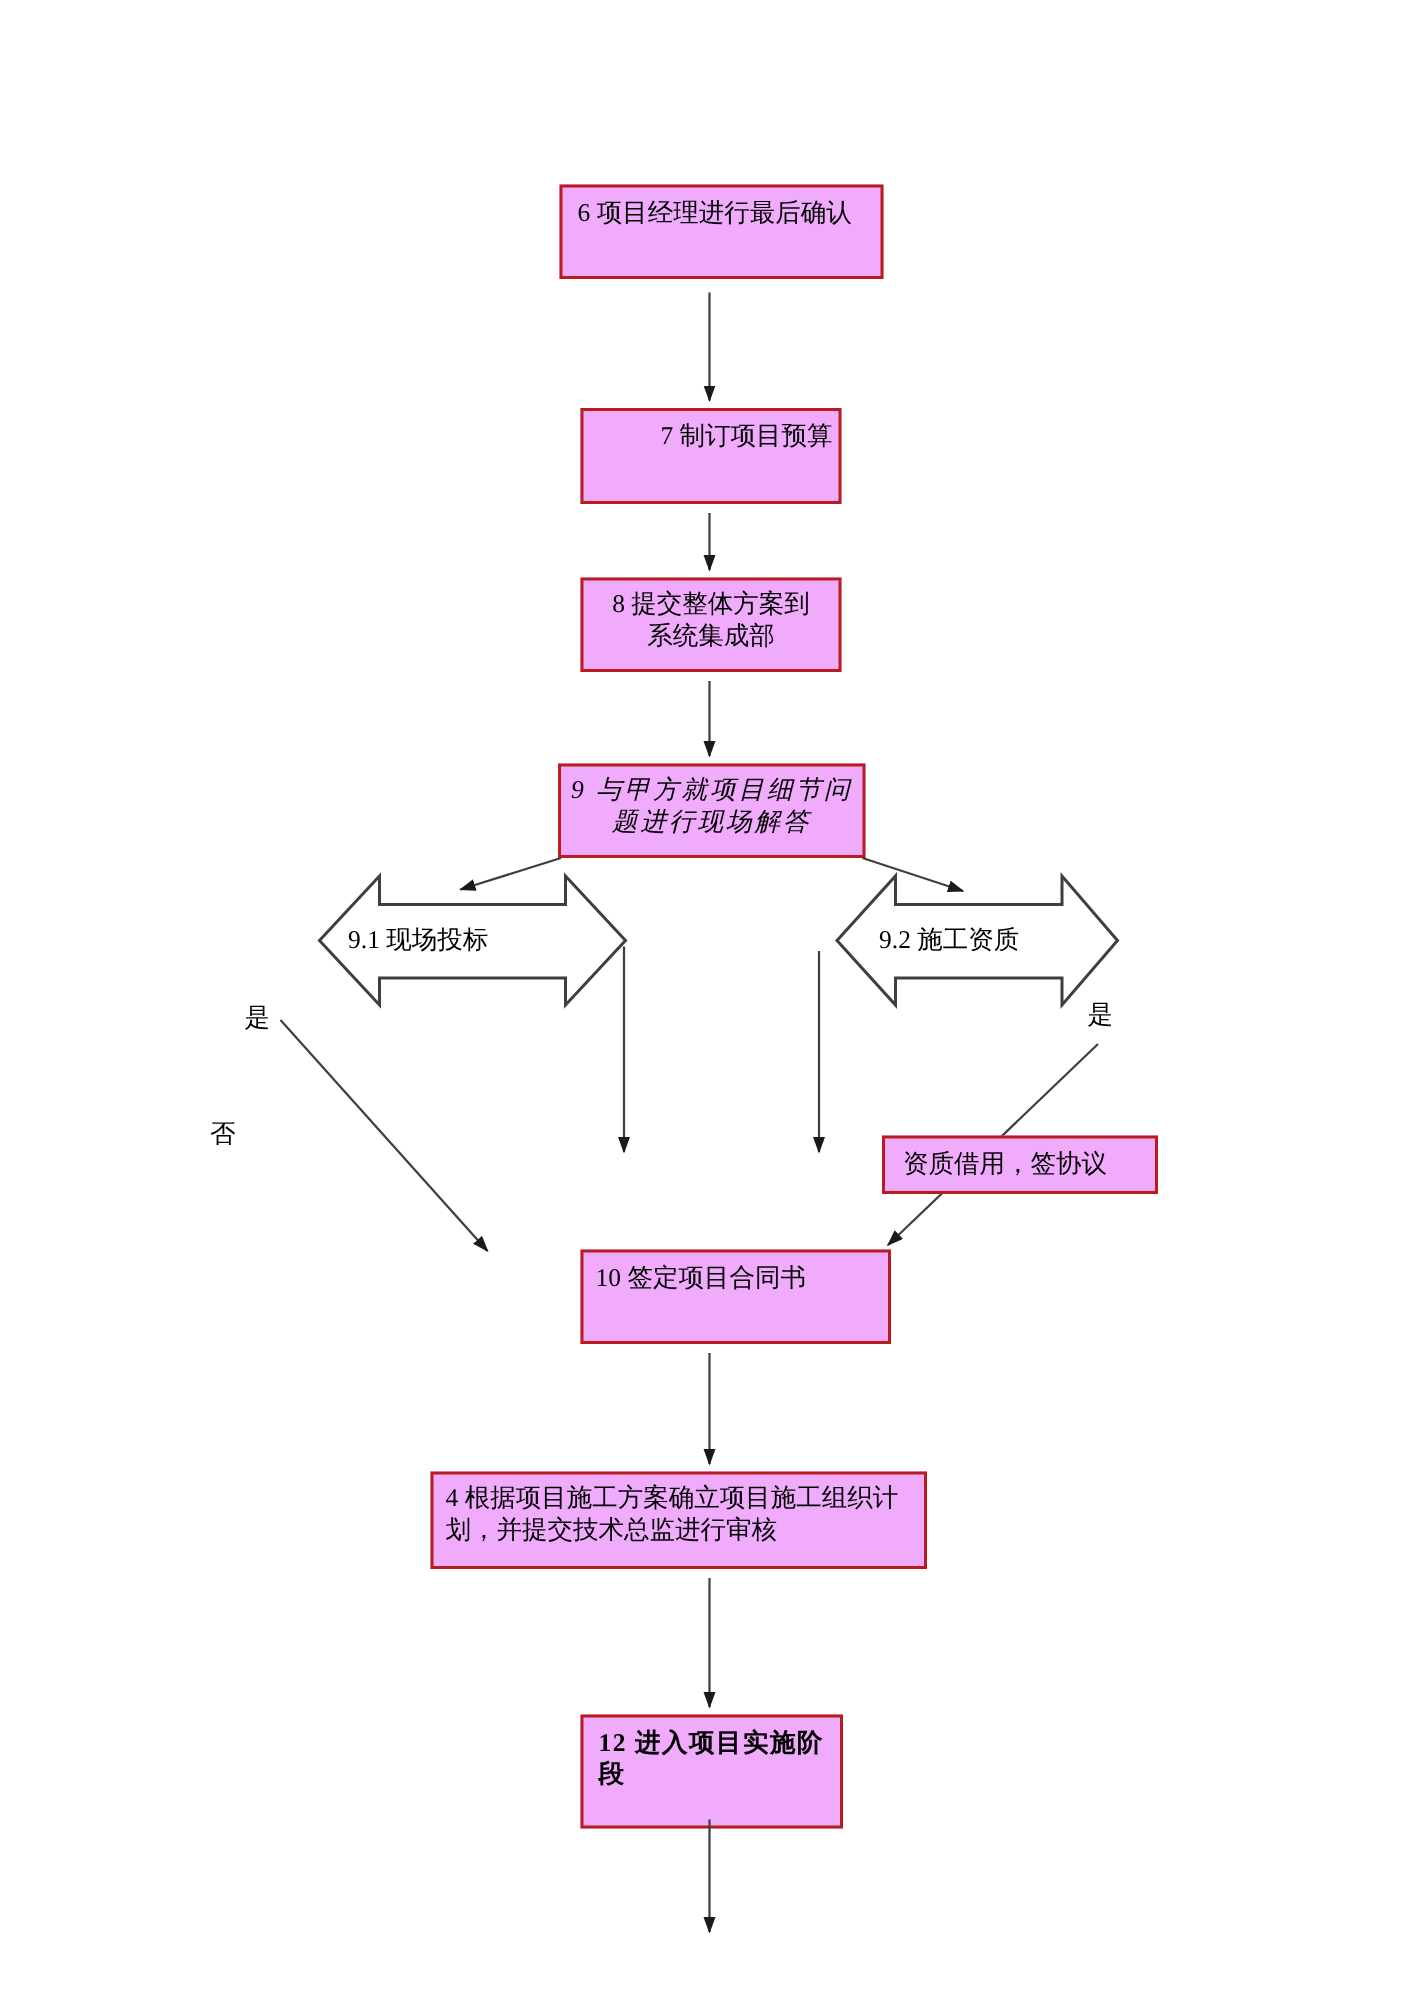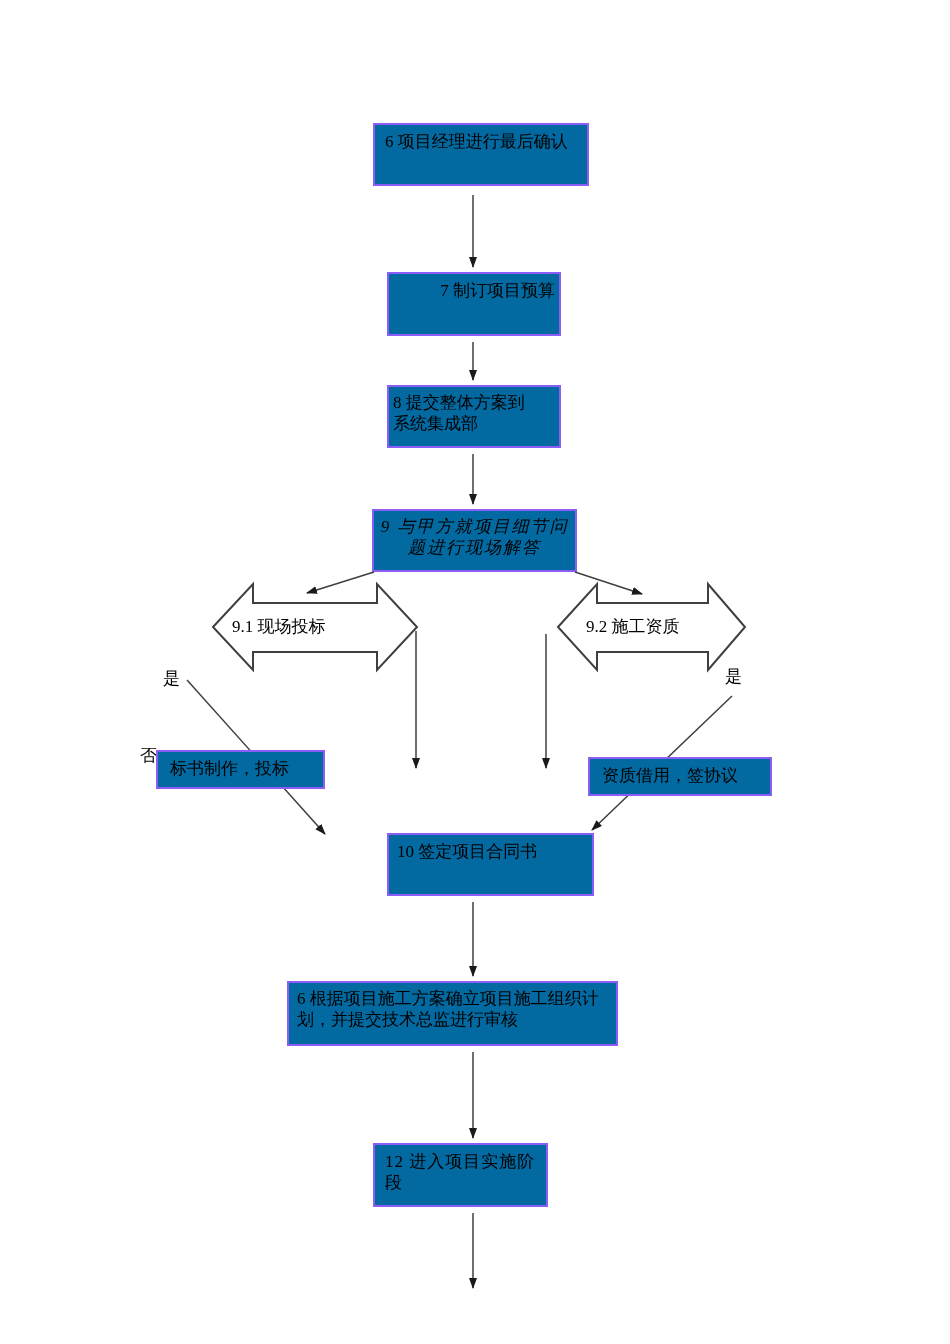--- a/index.html
+++ b/index.html
@@ -15,47 +15,47 @@
   }
   svg.layer {
     position: absolute;
     left: 0; top: 0;
     width: 950px; height: 1344px;
     pointer-events: none;
   }
   .box {
     position: absolute;
     box-sizing: border-box;
-    border: 2px solid #8b5cf6;
-    background: #0369a1;
+    border: 2px solid #b91c1c;
+    background: #f0abfc;
     line-height: 21px;
     white-space: pre-line;
     z-index: 2;
   }
   .lbl {
     position: absolute;
     line-height: 18px;
     z-index: 2;
   }
   .lbl-under { z-index: 1; }
   .arrow-label {
     position: absolute;
     z-index: 3;
     line-height: 22px;
   }
   
   #b6  { left: 373px; top: 123px;  width: 216px; height: 63px; padding: 6px 10px; }
   #b7  { left: 387px; top: 272px;  width: 174px; height: 64px; padding: 6px 4px; text-align: right; }
-  #b8  { left: 387px; top: 385px;  width: 174px; height: 63px; padding: 5px 4px; text-align: left; }
+  #b8  { left: 387px; top: 385px;  width: 174px; height: 63px; padding: 5px 4px; text-align: center; }
   #b9  { left: 372px; top: 509px;  width: 205px; height: 63px; padding: 5px 2px; text-align: center; letter-spacing: 2px; font-style: italic; }
   #bid { left: 156px; top: 750px;  width: 169px; height: 39px; padding: 6px 0 0 12px; }
   #bql { left: 588px; top: 757px;  width: 184px; height: 39px; padding: 6px 0 0 12px; }
   #b10 { left: 387px; top: 833px;  width: 207px; height: 63px; padding: 6px 8px; }
   #b11 { left: 287px; top: 981px;  width: 331px; height: 65px; padding: 5px 8px; }
-  #b12 { left: 373px; top: 1143px; width: 175px; height: 64px; padding: 6px 10px; letter-spacing: 1px; }
+  #b12 { left: 387px; top: 1143px; width: 175px; height: 76px; padding: 6px 10px; letter-spacing: 1px; font-weight: bold; }
   #lbl-yes-left  { left: 163px; top: 670px; }
   #lbl-no-left   { left: 140px; top: 747px; }
   #lbl-yes-right { left: 725px; top: 668px; }
   #lbl-91 { left: 232px; top: 616px; }
   #lbl-92 { left: 586px; top: 616px; }
 </style>
 </head>
 <body>
 
 <div id="page">
@@ -73,24 +73,23 @@
   <div class="lbl lbl-under" id="lbl-no-left">否</div>
   <div class="lbl" id="lbl-yes-left">是</div>
   <div class="lbl" id="lbl-yes-right">是</div>
 
   <div class="box" id="b6">6 项目经理进行最后确认</div>
   <div class="box" id="b7">7 制订项目预算</div>
   <div class="box" id="b8">8 提交整体方案到
 系统集成部</div>
   <div class="box" id="b9">9 与甲方就项目细节问
 题进行现场解答</div>
-  <div class="box" id="bid">标书制作，投标</div>
   <div class="box" id="bql">资质借用，签协议</div>
   <div class="box" id="b10">10 签定项目合同书</div>
-  <div class="box" id="b11">6 根据项目施工方案确立项目施工组织计
+  <div class="box" id="b11">4 根据项目施工方案确立项目施工组织计
 划，并提交技术总监进行审核</div>
   <div class="box" id="b12">12 进入项目实施阶
 段</div>
 
   <svg class="layer" style="z-index:2;">
     <polygon points="213,627 253,584 253,603 377,603 377,584 417,627 377,670 377,652 253,652 253,670" fill="#ffffff" stroke="#3f3f3f" stroke-width="2"></polygon>
     <polygon points="558,627 597,584 597,603 708,603 708,584 745,627 708,670 708,652 597,652 597,670" fill="#ffffff" stroke="#3f3f3f" stroke-width="2"></polygon>
   </svg>
   <div class="arrow-label" id="lbl-91">9.1 现场投标</div>
   <div class="arrow-label" id="lbl-92">9.2 施工资质</div>

